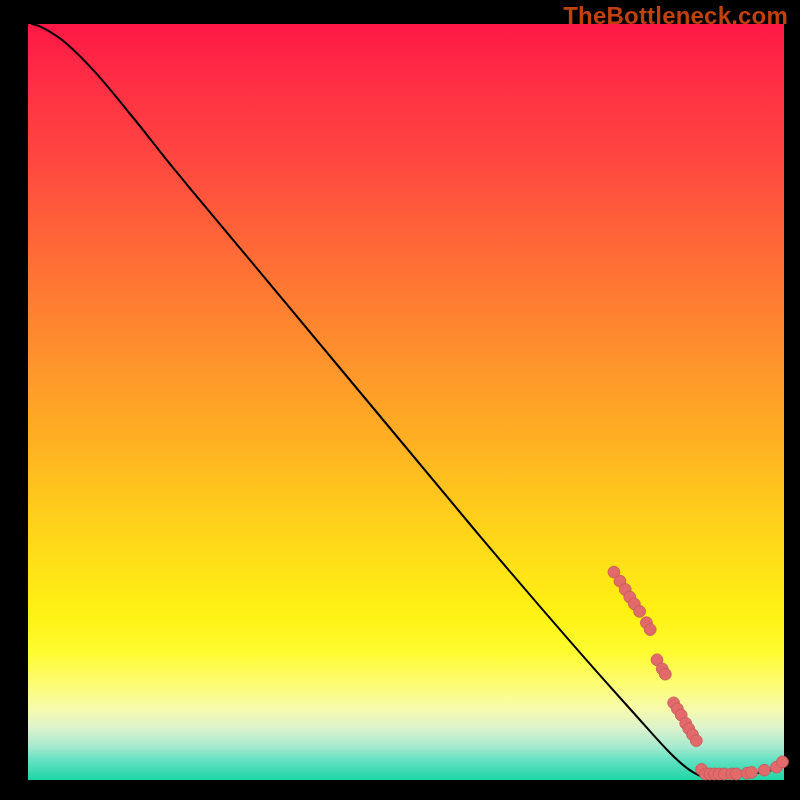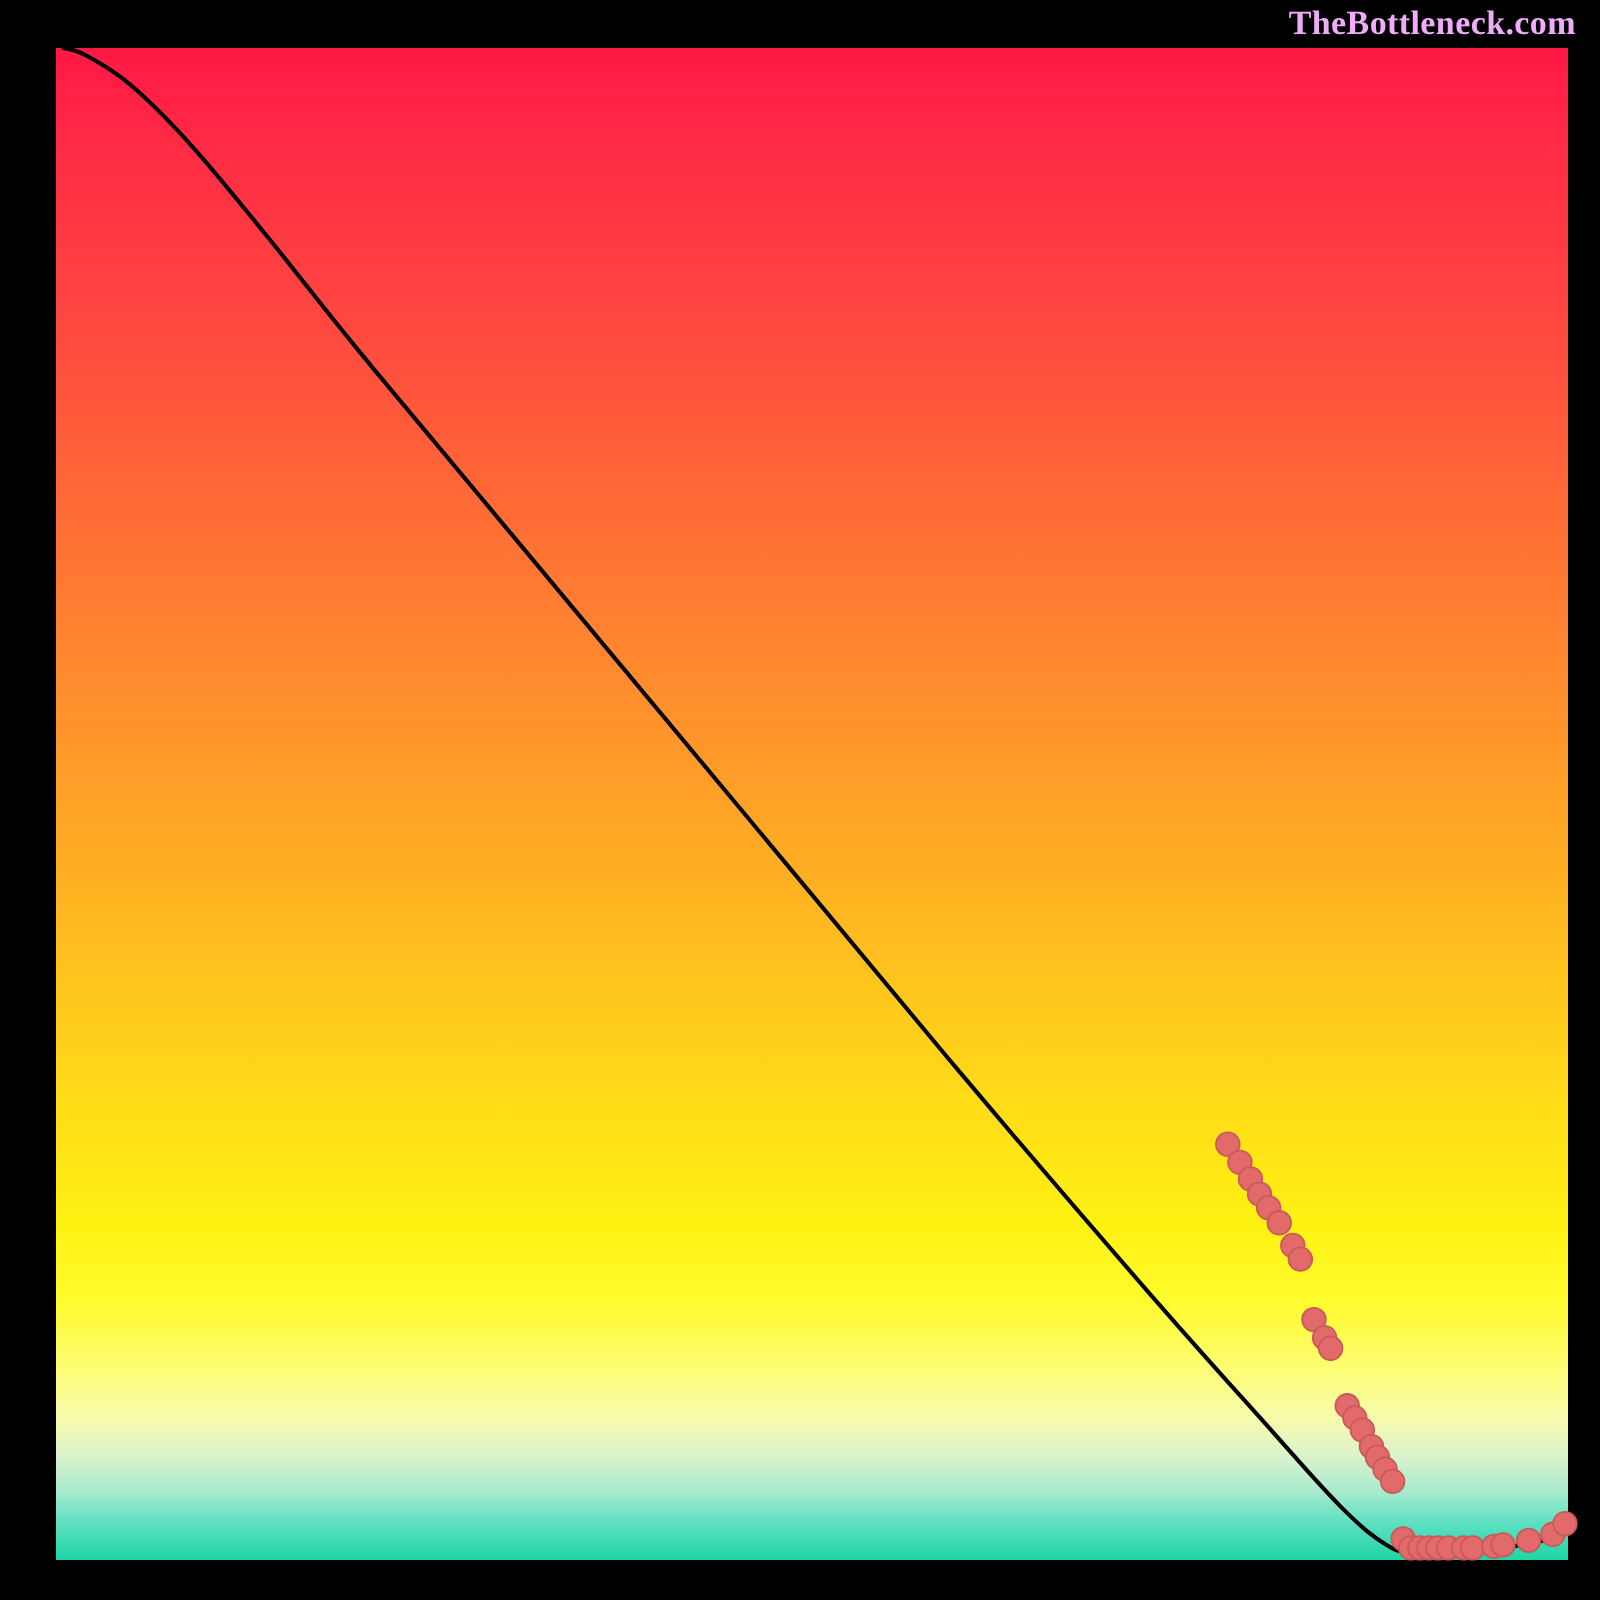--- a/index.html
+++ b/index.html
@@ -47,24 +47,24 @@
     left: 0;
     top: 0;
     width: 756px;
     height: 756px;
     overflow: visible;
   }
   .watermark {
     position: absolute;
     top: 2px;
     right: 12px;
-    font-family: Liberation Serif, serif;
-    font-size: 17px;
+    font-family: Liberation Sans, sans-serif;
+    font-size: 24px;
     font-weight: 600;
-    color: #f0abfc;
+    color: #c2410c;
     letter-spacing: 0.2px;
     user-select: none;
   }
 </style>
 </head>
 <body>
 <div class="stage">
   <div class="watermark">TheBottleneck.com</div>
   <div class="plot">
     <svg class="curve" viewBox="0 0 100 100" preserveAspectRatio="none">

